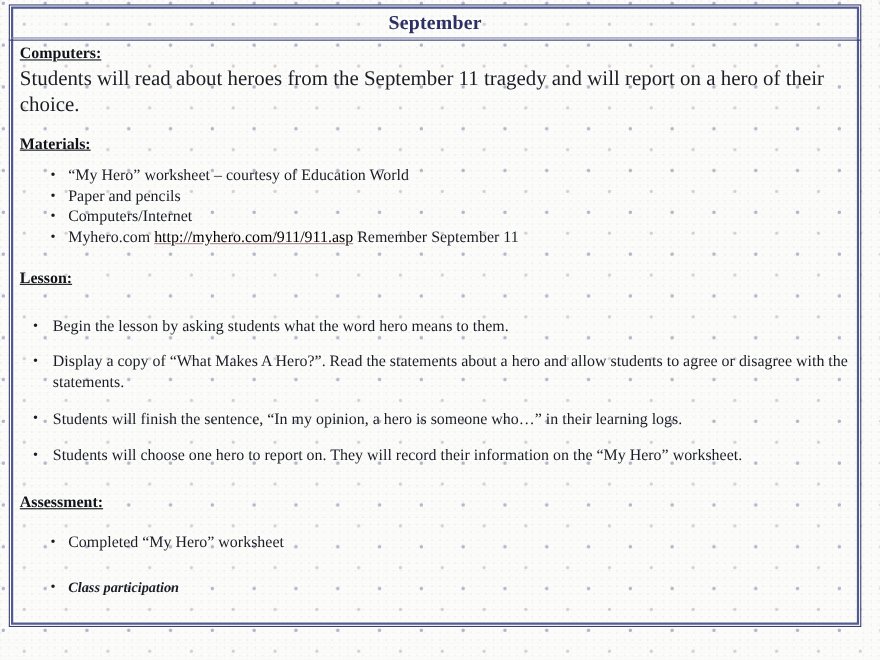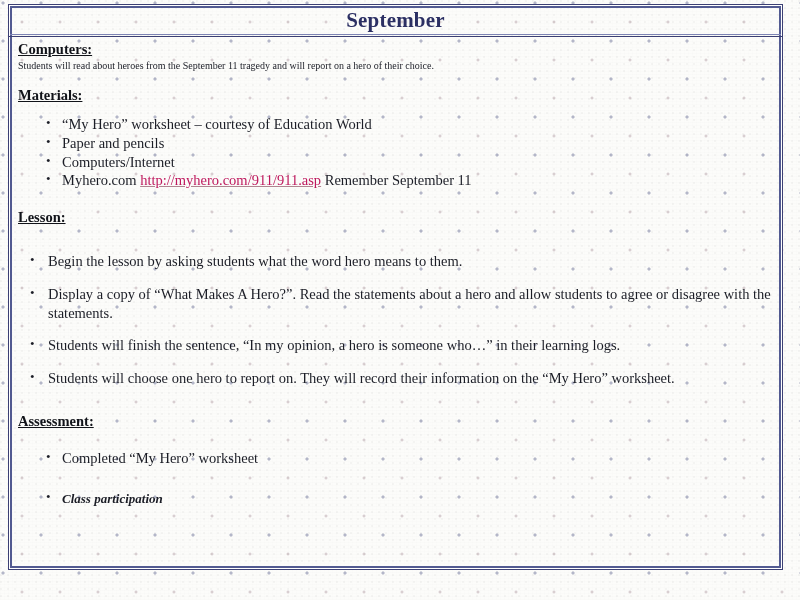--- a/index.html
+++ b/index.html
@@ -74,21 +74,21 @@
     content: "";
     position: absolute;
     left: 2px;
     right: 2px;
     bottom: 1px;
     height: 1px;
     background: #7d84b4;
   }
 
   #page-title {
-    font-size: 21px;
+    font-size: 18px;
     font-weight: bold;
     color: #2b2f63;
     letter-spacing: 0.2px;
     line-height: 1;
   }
 
   
   #content {
     position: absolute;
     left: 12px;
@@ -107,21 +107,21 @@
     font-weight: bold;
     font-size: 14.5px;
     color: #111319;
     text-decoration: underline;
     margin: 0;
     padding: 0;
   }
 
   .objective-text {
     margin: 1px 0 0 0;
-    font-size: 10px;
+    font-size: 19px;
     color: #1b1d26;
     font-family: Liberation Serif, serif;
   }
 
   ul.bullets {
     list-style: none;
     margin: 0;
     padding: 0;
   }
 
@@ -159,21 +159,21 @@
   ul.indent-shallow > li::before {
     left: 12px;
     top: 0;
   }
 
   ul.assessment-list > li {
     margin-bottom: 22px;
   }
 
   a.doc-link, .doc-link {
-    color: #be185d;
+    color: #000000;
     text-decoration: underline;
     text-decoration-color: #b08490;
   }
 
   .bold-item {
     font-weight: bold;
     font-size: 13px;
     font-style: italic;
   }
 

